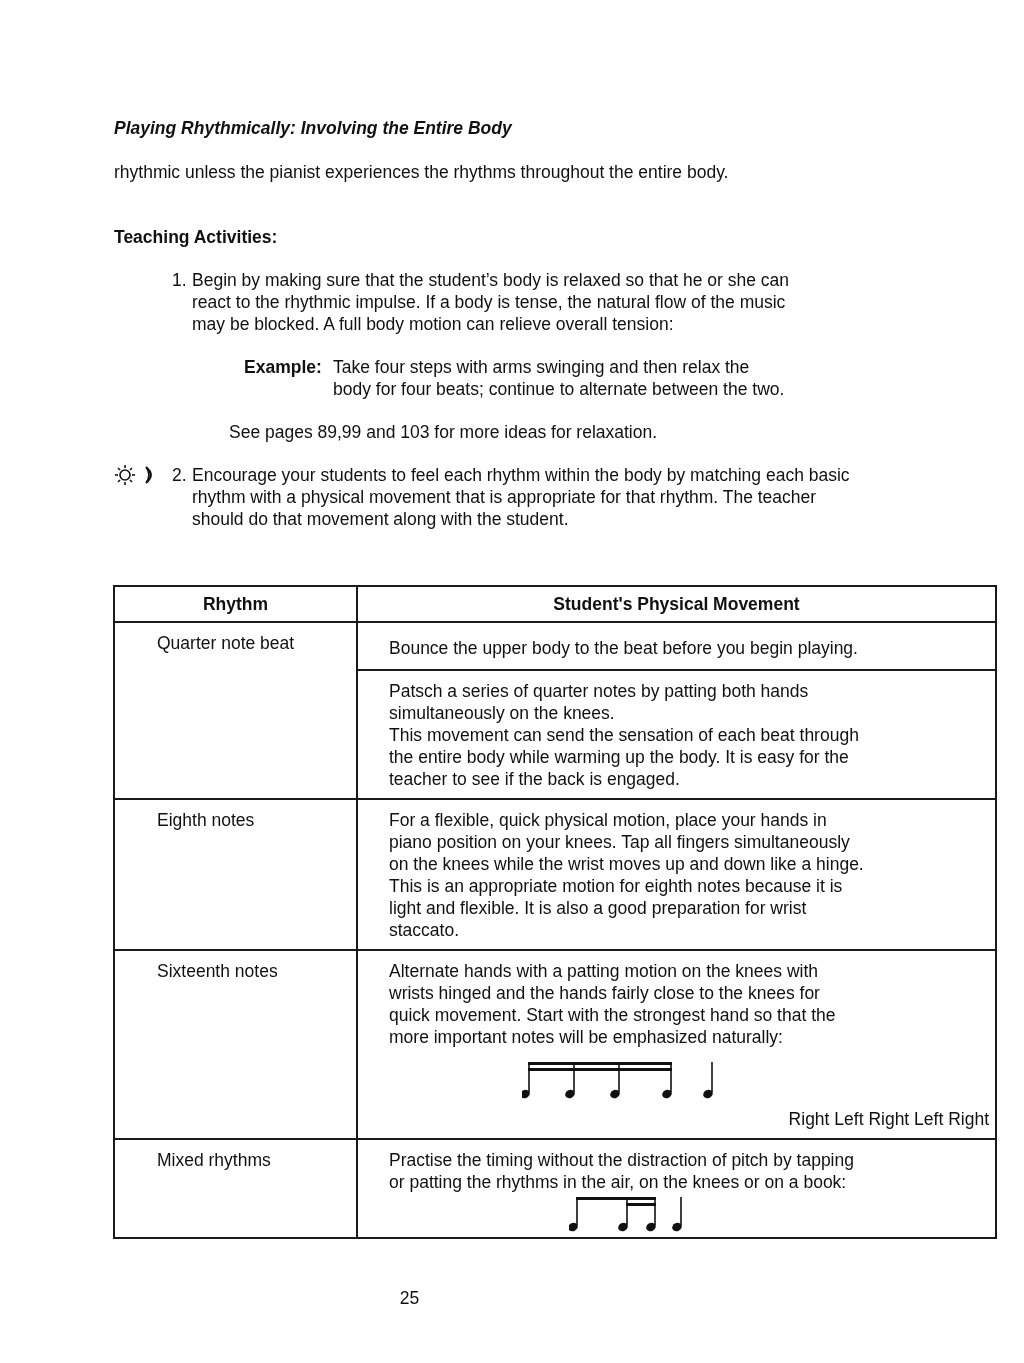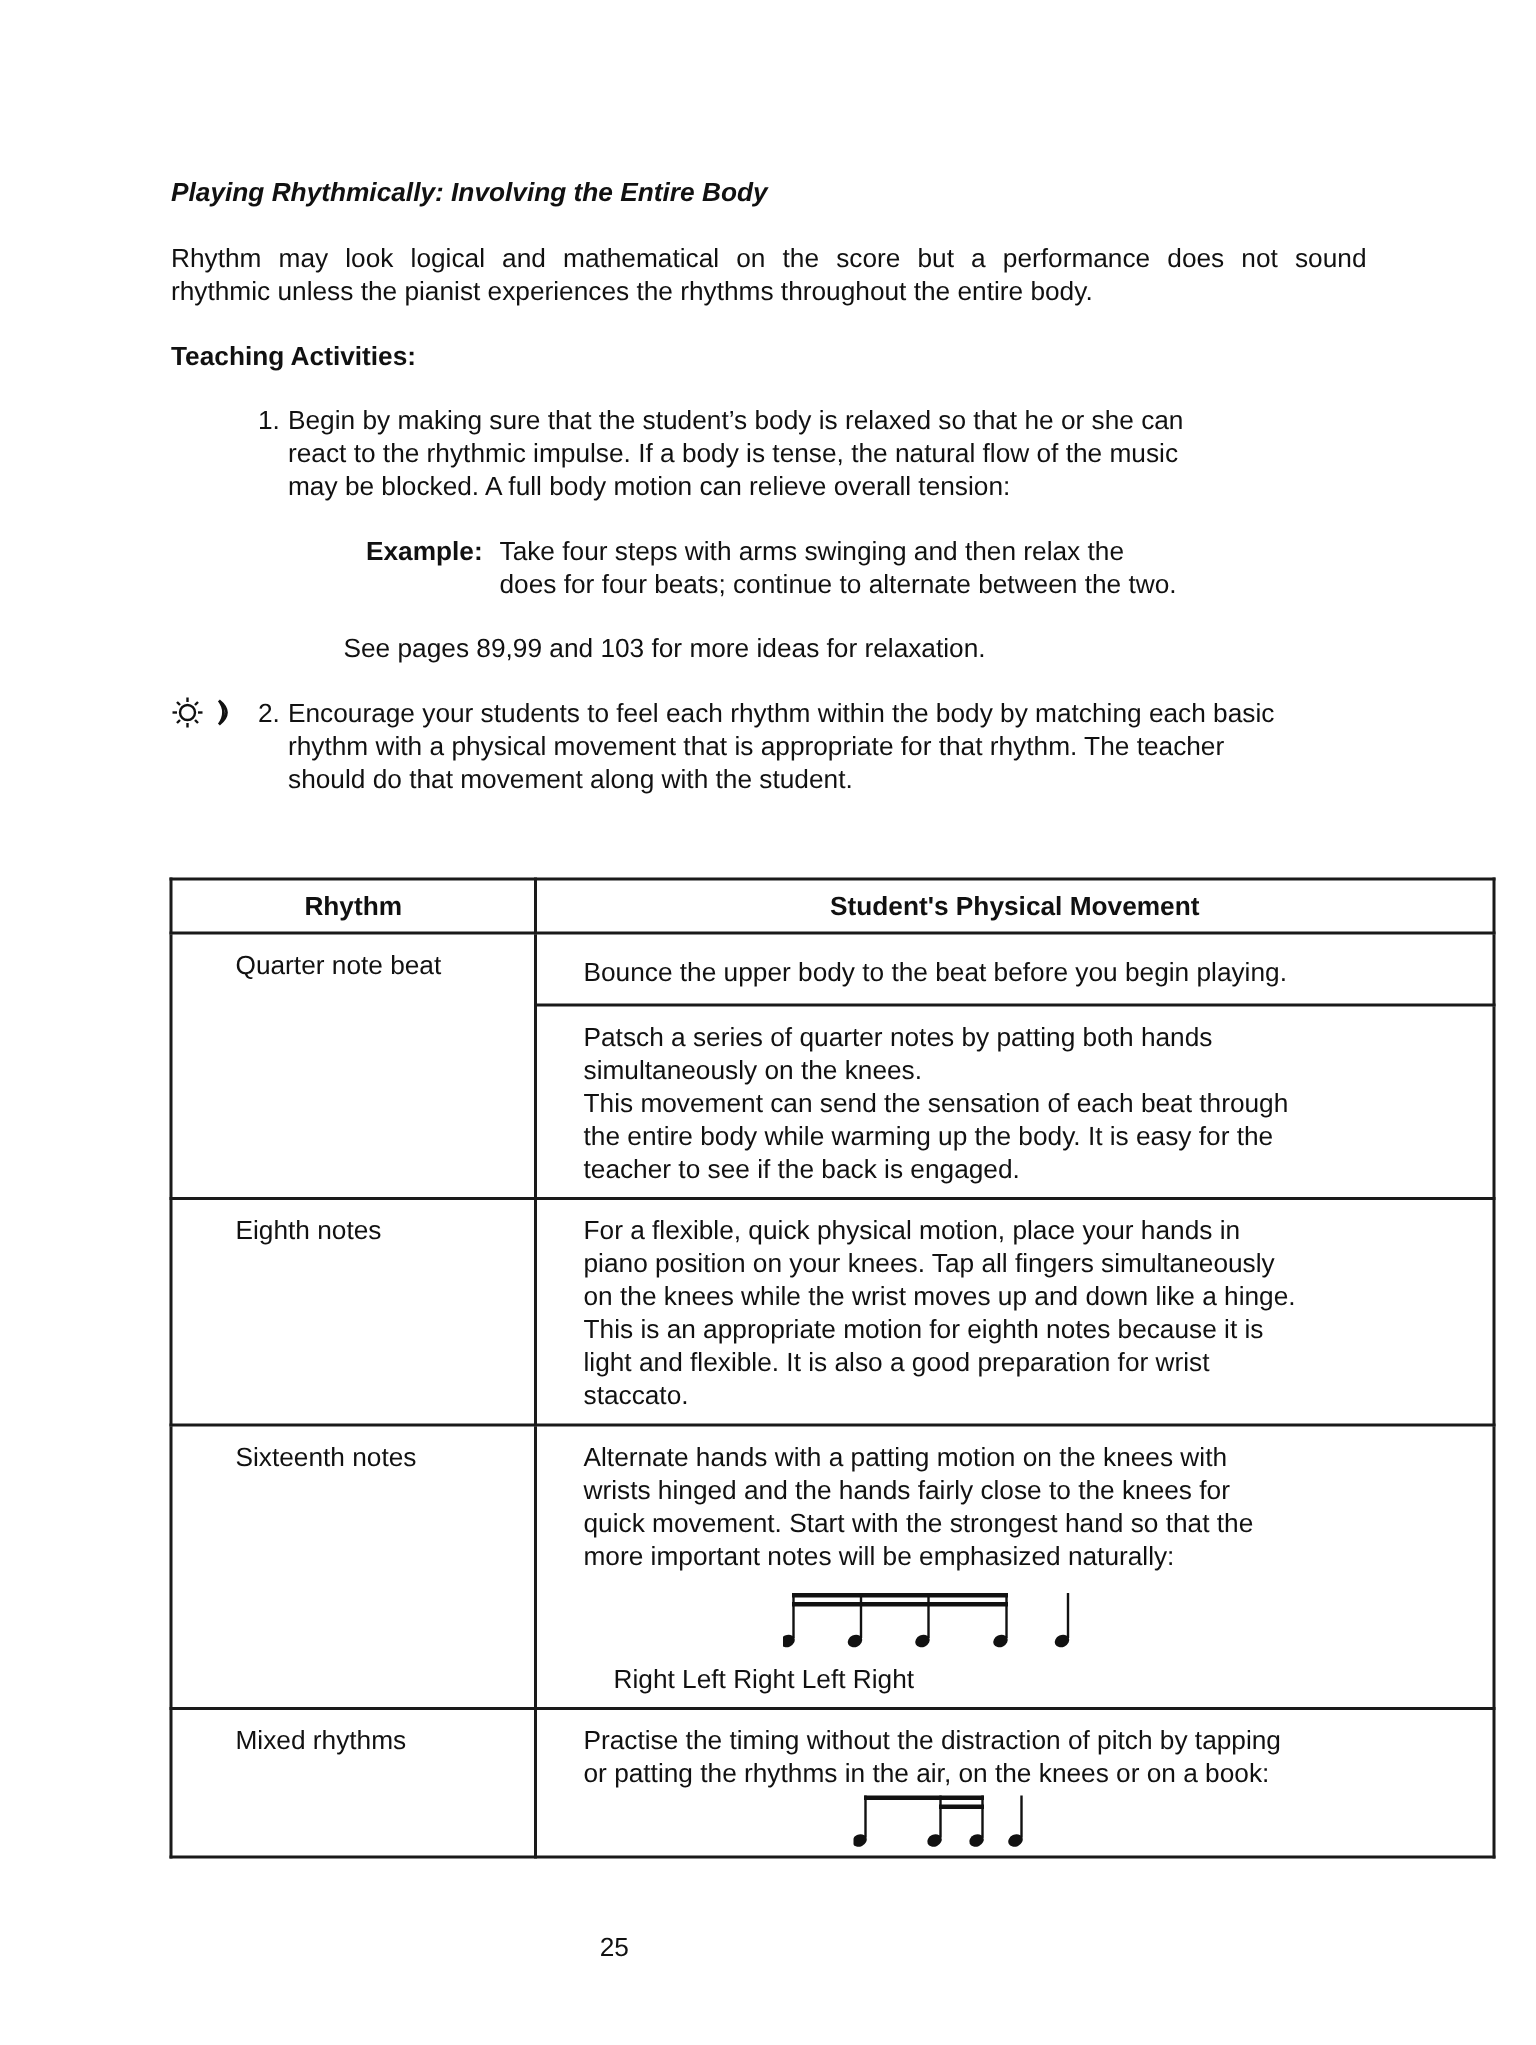--- a/index.html
+++ b/index.html
@@ -33,49 +33,48 @@
     }
     table.rt td, table.rt th {
       border: 2px solid #1a1a1a; vertical-align: top;
       padding: 0;
     }
     table.rt th { height: 34px; font-weight: bold; text-align: center; vertical-align: middle; }
     .c1 { width: 243px; }
     .rcell { padding: 9px 0 0 42px !important; }
     .mcell { padding: 9px 6px 8px 31px !important; }
     .notes { display: block; margin: 10px auto 0; }
-    .caption { text-align: left; margin-left: 20px; }
+    .caption { text-align: right; margin-left: 20px; }
     .pagenum { left: 0; width: 819px; top: 1287px; text-align: center; }
   </style>
 </head>
 <body>
 
 <div class="abs heading">Playing Rhythmically: Involving the Entire Body</div>
 
 <div class="abs intro">
-  <span class="l1">Rhythm may look logical and mathematical on the score but a performance does not sound</span>
   <span>rhythmic unless the pianist experiences the rhythms throughout the entire body.</span>
 </div>
 
 <div class="abs subhead">Teaching Activities:</div>
 
 <div class="abs item1">
   <span class="num">1.</span>
   <div class="text">
     <span class="line">Begin by making sure that the student’s body is relaxed so that he or she can</span>
     <span class="line">react to the rhythmic impulse. If a body is tense, the natural flow of the music</span>
     <span class="line">may be blocked. A full body motion can relieve overall tension:</span>
   </div>
 </div>
 
 <div class="abs example">
   <span class="label">Example:</span>
   <div class="text">
     <span class="line">Take four steps with arms swinging and then relax the</span>
-    <span class="line">does for four beats; continue to alternate between the two.</span>
+    <span class="line">body for four beats; continue to alternate between the two.</span>
   </div>
 </div>
 
 <div class="abs seepages">See pages 89,99 and 103 for more ideas for relaxation.</div>
 
 <div class="abs icons">
   <svg width="50" height="22" viewBox="0 0 50 22">
     <g stroke="#111" stroke-width="1.6" fill="none">
       <circle cx="11" cy="11" r="5"></circle>
       <line x1="11" y1="1" x2="11" y2="4"></line>

